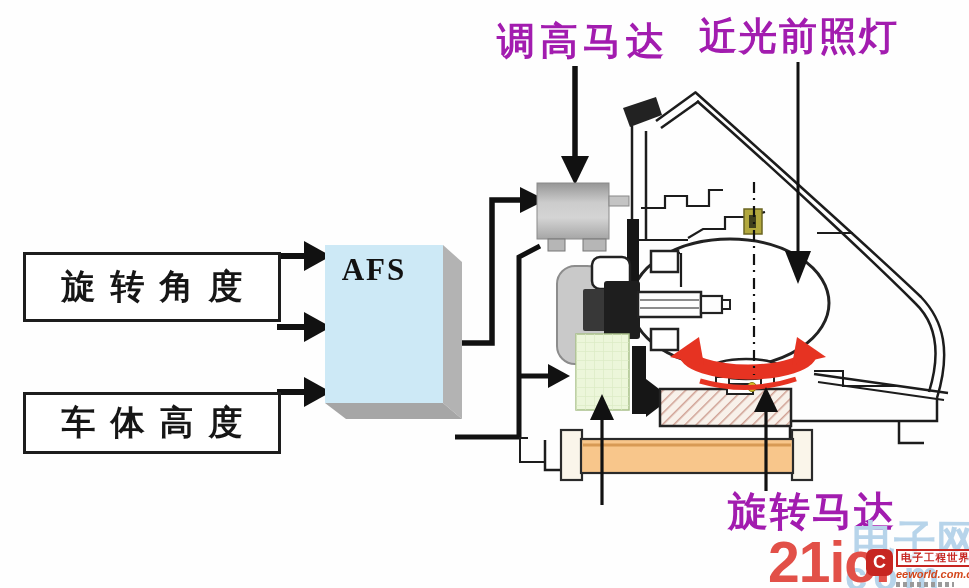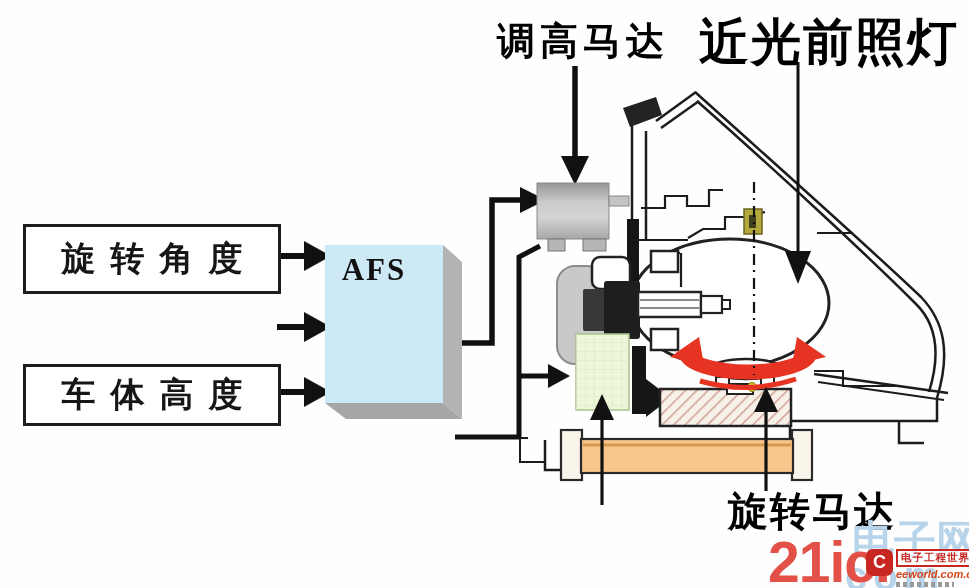--- a/index.html
+++ b/index.html
@@ -4,25 +4,25 @@
 <style>
   html,body{margin:0;padding:0;background:#e8e8e8;}
   .stage{
     position:relative;width:969px;height:588px;background:#fefefe;
     overflow:hidden;font-family:"Liberation Serif",serif;color:#161616;
   }
   .stage svg{position:absolute;left:0;top:0;z-index:1;}
   .sensor-box{
     position:absolute;left:23px;width:252px;border:3px solid #1d1d1d;background:#fff;
     display:flex;align-items:center;justify-content:center;z-index:2;
-    font-weight:600;font-size:34px;letter-spacing:15px;text-indent:15px;white-space:nowrap;
+    font-weight:600;font-size:34px;letter-spacing:15px;text-indent:15px;white-space:nowrap;margin-top:28px;
   }
   .callout{
     position:absolute;z-index:2;font-weight:600;white-space:nowrap;line-height:1;
-    color:#000000;
+    color:#a21caf;
   }
   .afs-text{
     position:absolute;left:325px;top:252px;width:98px;z-index:2;text-align:center;
     color:#111;
   }
   .afs-title{font-weight:700;font-size:31px;letter-spacing:2px;}
   .afs-sub{font-weight:700;font-size:25px;margin-top:24px;letter-spacing:1px;}
   
   .wm-blue{position:absolute;z-index:3;font-family:"Liberation Sans",sans-serif;
     font-weight:700;color:#b7d4ea;line-height:1;white-space:nowrap;}
@@ -206,21 +206,21 @@
   </div>
   <div class="sensor-box" style="top:364px;height:56px;">
     <span>车体高度</span>
   </div>
 
   <div class="afs-text">
     <div class="afs-title">AFS</div>
   </div>
 
   <div class="callout" style="left:497px;top:22px;font-size:38px;letter-spacing:5px;">调高马达</div>
-  <div class="callout" style="left:699px;top:17px;font-size:50px;letter-spacing:2px;">近光前照灯</div>
+  <div class="callout" style="left:699px;top:17px;font-size:38px;letter-spacing:2px;">近光前照灯</div>
   <div class="callout" style="left:728px;top:492px;font-size:40px;letter-spacing:2px;">旋转马达</div>
 
   <div class="wm-blue" style="left:852px;top:520px;font-size:42px;">电子网</div>
   <div class="wm-blue" style="left:845px;top:556px;font-size:40px;letter-spacing:6px;">com</div>
   <div class="wm-red">21ic.</div>
   <div class="wm-logo">
     <div class="wm-mark">C</div>
     <div class="wm-col">
       <div class="wm-name">电子工程世界</div>
       <div class="wm-domain">eeworld.com.cn</div>

